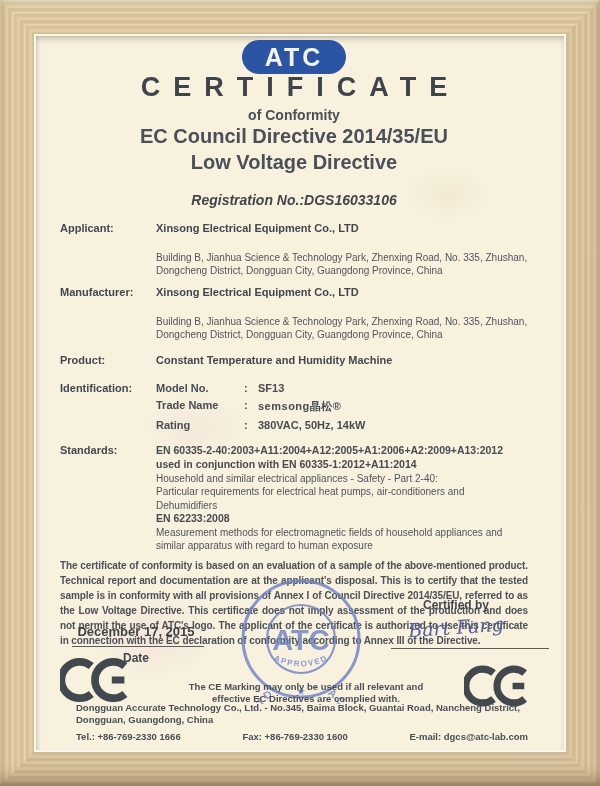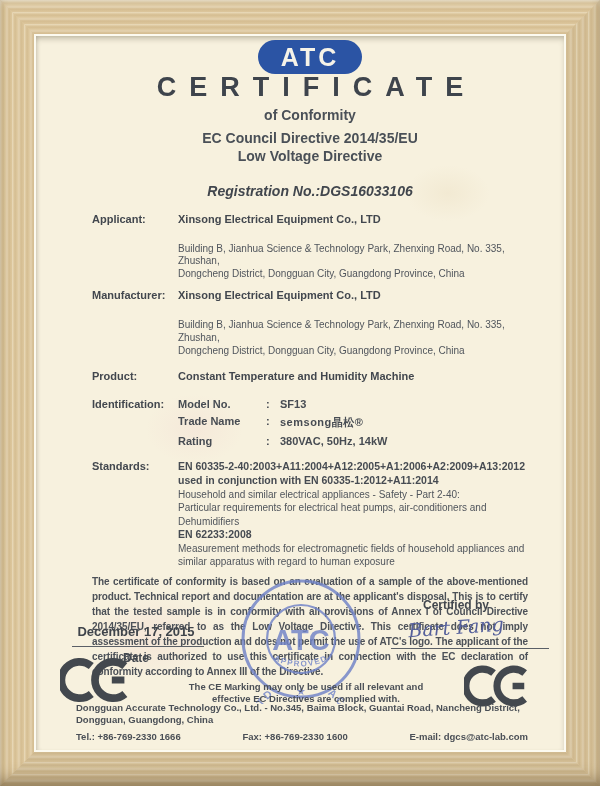--- a/index.html
+++ b/index.html
@@ -36,35 +36,35 @@
 
   
   #paper{position:absolute;left:36px;top:36px;width:528px;height:714px;
       background:
         radial-gradient(90px 60px at 22% 84%, rgba(231,160,180,.14), rgba(231,160,180,0) 70%),
         radial-gradient(70px 50px at 30% 55%, rgba(231,160,180,.10), rgba(231,160,180,0) 70%),
         radial-gradient(60px 40px at 78% 22%, rgba(220,200,160,.18), rgba(220,200,160,0) 70%),
         #f7f1de;
       box-shadow:0 0 0 2px #fcfaf0, inset 0 4px 6px -2px rgba(70,60,40,.35),
                  inset 3px 0 5px -3px rgba(70,60,40,.22);
-      padding:2px 36px 0 56px;color:#474c53;}
+      padding:2px 36px 0 24px;color:#474c53;}
 
   
   #atc-pill{width:104px;height:34px;margin:2px auto 0;background:#2b54a4;
       border-radius:17px;display:flex;align-items:center;justify-content:center;}
   #atc-pill span{color:#f6f3e8;font-weight:bold;font-size:25px;letter-spacing:3px;}
   #cert-title{text-align:center;font-weight:bold;font-size:27px;line-height:.9;
       letter-spacing:13px;padding-left:13px;color:#3e444c;margin-top:1px;}
   .h-sub{text-align:center;font-weight:bold;font-size:14px;color:#4a5057;margin-top:8px;}
-  #directives{text-align:center;font-weight:bold;font-size:14px;line-height:1.3;
-      color:#4a5057;margin-top:6px;}
+  #directives{text-align:center;font-weight:bold;font-size:20px;line-height:1.3;
+      color:#4a5057;}
   #registration{text-align:center;font-weight:bold;font-size:14px;color:#41464d;margin-top:17px;font-style:italic;}
 
   
-  .row{display:grid;grid-template-columns:82px 1fr;column-gap:4px;}
+  .row{display:grid;grid-template-columns:82px 1fr;column-gap:14px;}
   .row .lbl{font-weight:bold;font-size:11px;color:#42474e;}
   .name{font-weight:bold;font-size:11px;color:#42474e;}
   .addr{font-size:10px;line-height:1.28;color:#50555c;margin-top:18px;}
   #applicant-row{margin-top:14px;}
   #manufacturer-row{margin-top:8px;}
   #product-row{margin-top:13px;}
   #identification-row{margin-top:16px;}
   .id-grid{display:grid;grid-template-columns:88px 14px 1fr;row-gap:5px;}
   .id-grid .v{font-weight:bold;font-size:11px;color:#474c53;}
   .id-name,.id-sep{font-weight:bold;font-size:11px;color:#474c53;}

